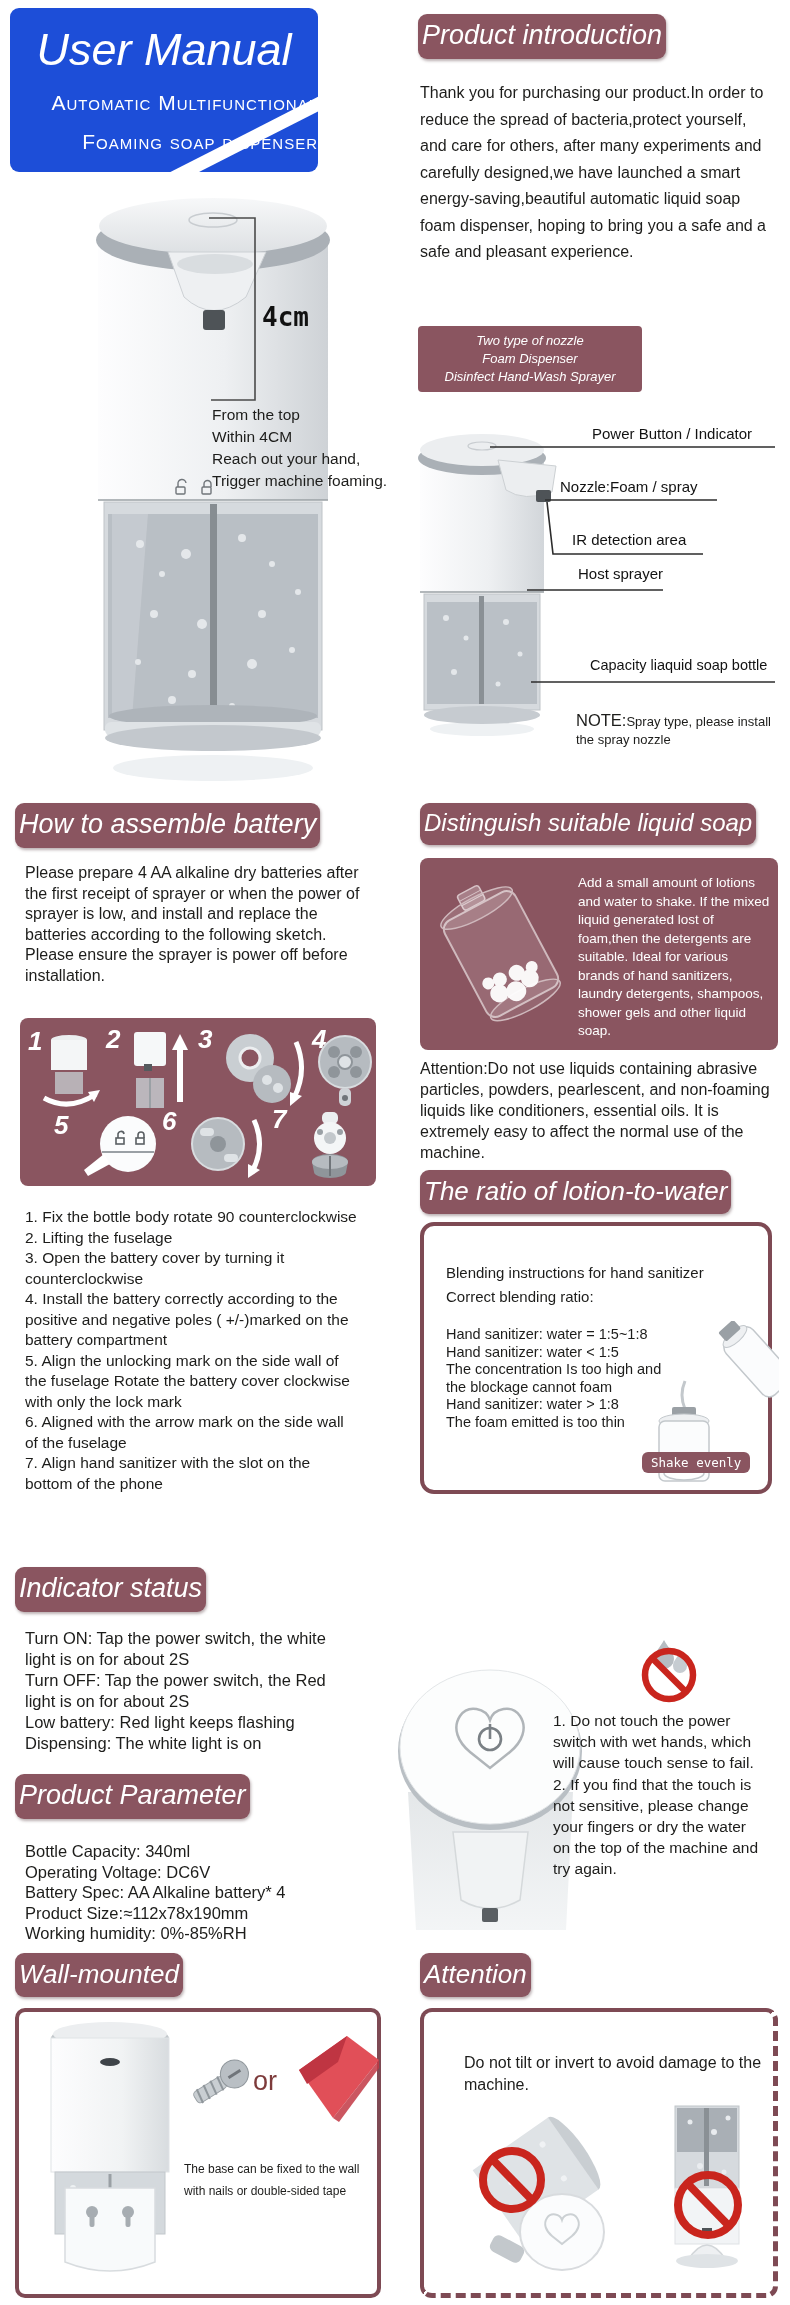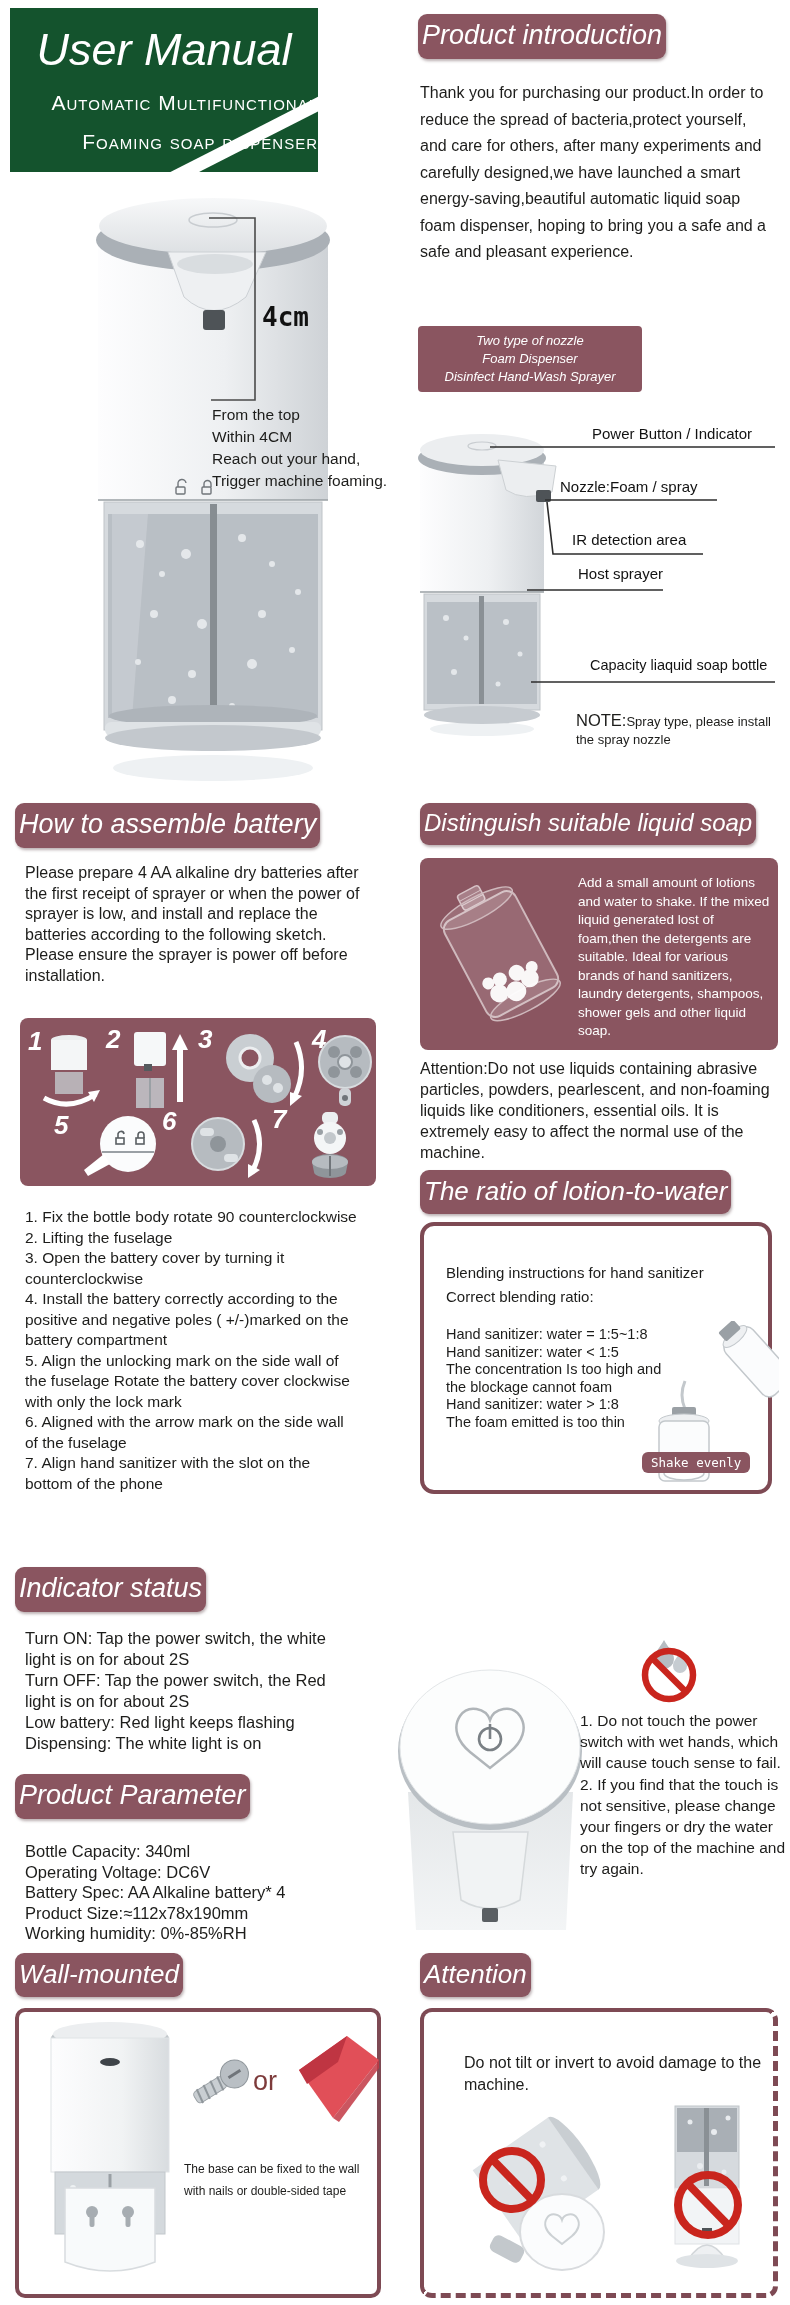--- a/index.html
+++ b/index.html
@@ -10,21 +10,21 @@
        box-shadow:1px 2px 3px rgba(60,30,35,.35)}
   .txt{position:absolute;color:#1d1d1b}
   .panel{position:absolute;background:#8a5560;border-radius:8px}
   .obox{position:absolute;background:#fff;border:4px solid #7e4a54;border-radius:14px;box-sizing:border-box}
   .obox-dash{border-width:4px 5px 5px 4px;border-style:solid dashed dashed solid}
   .callout{position:absolute;color:#121212;white-space:nowrap}
   .step-num{position:absolute;color:#fff;font-size:26px;font-weight:700;line-height:1;font-style:italic}
   .badge{position:absolute;background:#8a5560;color:#fff;font-family:"DejaVu Sans Mono",monospace;
          font-size:12.5px;padding:3px 9px;border-radius:6px;white-space:nowrap}
   .ill{position:absolute}
-  .title-box{position:absolute;left:10px;top:8px;width:308px;height:164px;background:#14532d;overflow:hidden;border-radius:0}
+  .title-box{position:absolute;left:10px;top:8px;width:308px;height:164px;background:#1d4ed8;overflow:hidden;border-radius:9px}
   .title-main{margin-top:16px;text-align:center;color:#fff;font-style:italic;font-size:45px;font-weight:500}
   .title-sub{margin-top:15px;text-align:right;color:#fff;font-variant:small-caps;font-size:21px;letter-spacing:1px}
   .slash{position:absolute;right:-28px;bottom:26px;width:195px;height:13px;background:#fff;transform:rotate(-27deg)}
   .fourcm{position:absolute;font-family:"DejaVu Sans Mono",monospace;font-size:26px;font-weight:600;color:#111}
   .or-label{position:absolute;font-size:27px;color:#7d3b3b;font-weight:500}
   .note-label{font-size:16.5px}
   .note-text{font-size:13px}
 </style>
 </head>
 <body>
@@ -379,21 +379,21 @@
       <circle cx="92" cy="97" r="11"></circle>
       <line x1="92" y1="82" x2="92" y2="97"></line>
     </g>
   </svg>
   <svg class="ill" style="left:640px;top:1638px" width="58" height="66" viewBox="0 0 58 66">
     <path d="M24,2 C28,10 34,14 34,21 a10,10 0 1,1 -20,0 C14,14 20,10 24,2 Z" fill="#b6bcc1"></path>
     <path d="M40,14 C43,20 47,23 47,28 a7,7 0 1,1 -14,0 C33,23 37,20 40,14 Z" fill="#c6ccd1"></path>
     <circle cx="29" cy="37" r="24" stroke="#c9251d" stroke-width="6.5" fill="none"></circle>
     <line x1="12" y1="20" x2="46" y2="54" stroke="#c9251d" stroke-width="6.5"></line>
   </svg>
-  <div class="txt" style="left:580px;top:1710px;width:208px;font-size:15.5px;line-height:21.2px">
+  <div class="txt" style="left:553px;top:1710px;width:208px;font-size:15.5px;line-height:21.2px">
     <div>1. Do not touch the power switch with wet hands, which will cause touch sense to fail.</div>
     <div>2. If you find that the touch is not sensitive, please change your fingers or dry the water on the top of the machine and try again.</div>
   </div>
 
   <div class="hdr" style="left:420px;top:1953px;font-size:26px">Attention</div>
   <div class="obox obox-dash" style="left:420px;top:2008px;width:358px;height:290px;border-radius:12px">
     <div class="txt" style="left:40px;top:40px;width:300px;font-size:16px;line-height:22px">Do not tilt or invert to avoid damage to the machine.</div>
     <svg class="ill" style="left:18px;top:100px" width="175" height="175" viewBox="0 0 175 175">
       <g transform="rotate(55 85 80)">
         <ellipse cx="80" cy="20" rx="44" ry="12" fill="#c9ced2"></ellipse>

